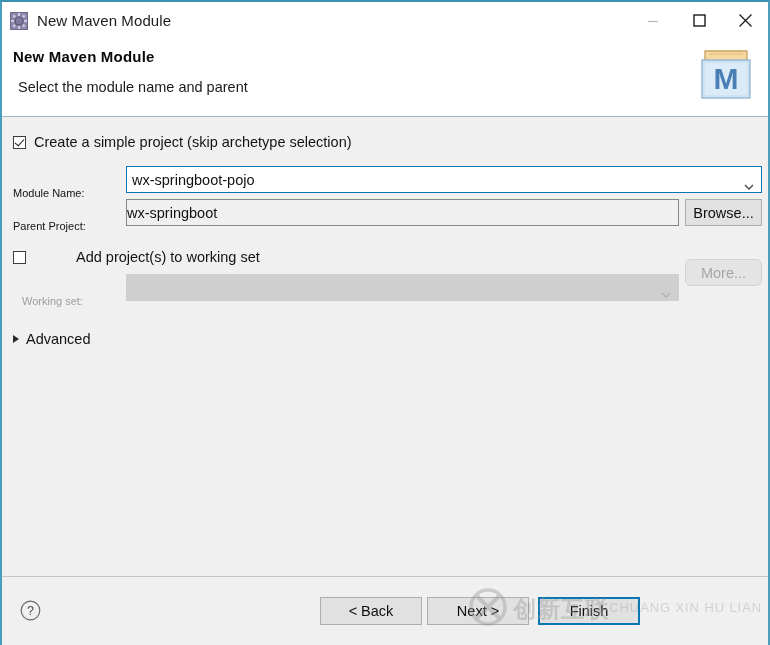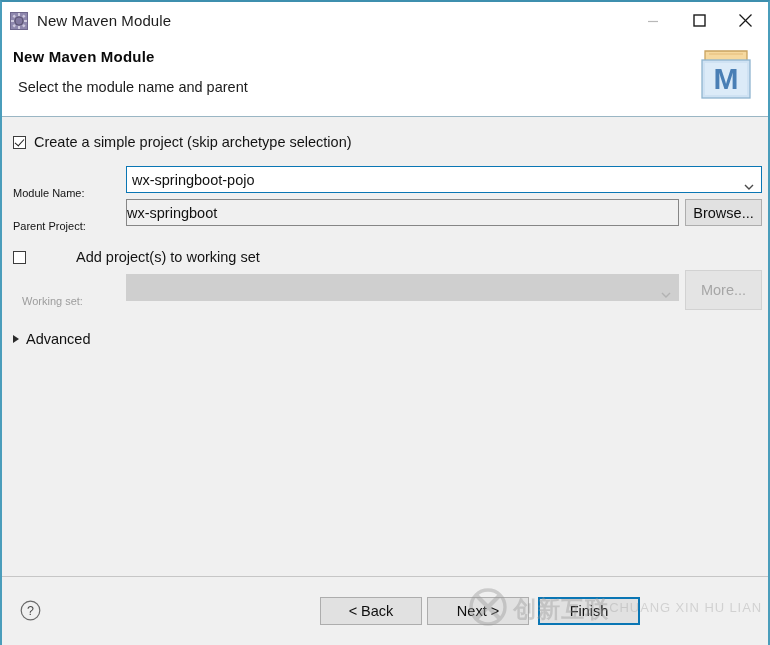--- a/index.html
+++ b/index.html
@@ -377,21 +377,21 @@
     </div>
 
     <div class="field-label disabled" style="left:20px; top:163px;">Working set:</div>
     <div class="combo-disabled" style="left:124px; top:157px; width:553px; height:27px;">
       <span class="combo-arrow">
         <svg width="10" height="7" viewBox="0 0 10 7">
           <path d="M1 1.5 L5 5.5 L9 1.5" fill="none" stroke="#b2b2b2" stroke-width="1.4"></path>
         </svg>
       </span>
     </div>
-    <div class="btn disabled" style="left:683px; top:153px; width:77px; height:40px;">More...</div>
+    <div class="btn disabled" style="left:683px; top:142px; width:77px; height:27px;border-radius:6px;">More...</div>
 
     <div id="advanced-row">
       <span id="advanced-arrow"></span>
       <span id="advanced-label">Advanced</span>
     </div>
 
     <div id="footer-sep"></div>
 
     <div id="help-icon">
       <svg width="21" height="21" viewBox="0 0 21 21">

